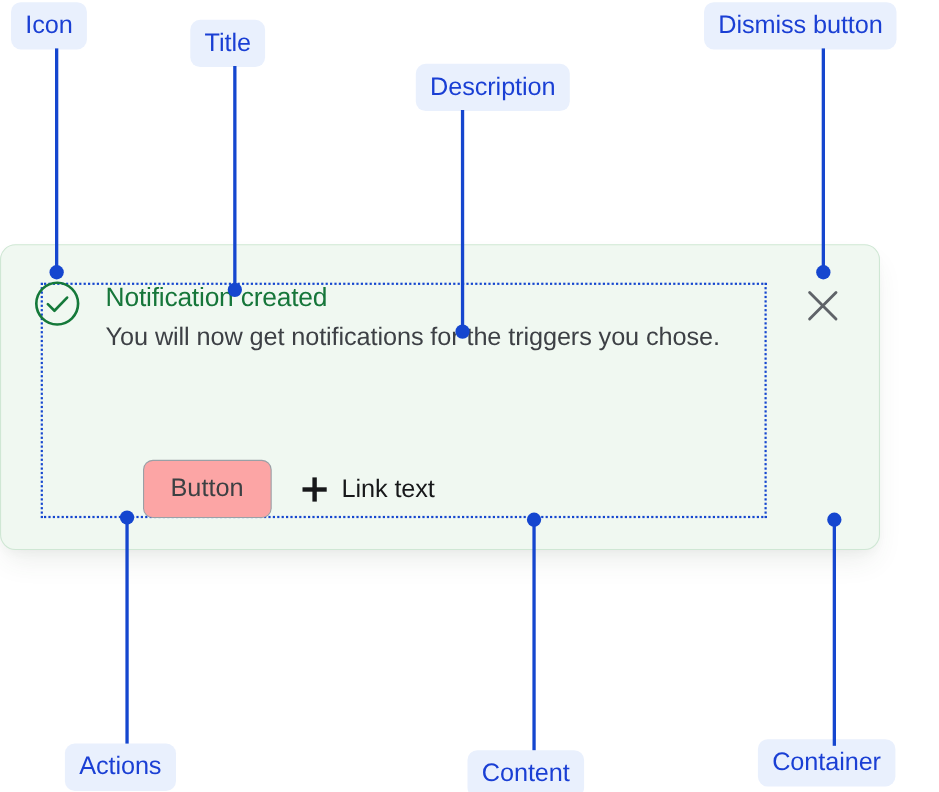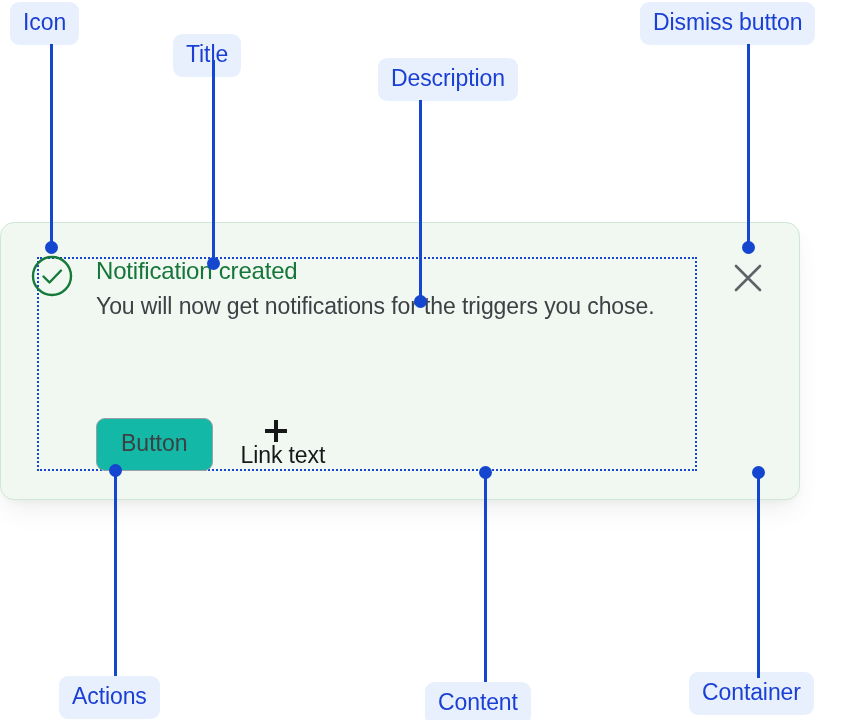--- a/index.html
+++ b/index.html
@@ -110,40 +110,40 @@
 
   #actions-row {
     position: absolute;
     left: 96px;
     top: 418px;
     display: flex;
     align-items: center;
   }
 
   #action-button {
-    background: #14b8a6;
+    background: #fca5a5;
     border: 1px solid #9aa0a6;
     border-radius: 9px;
     color: #3c4043;
     font-family: "Liberation Sans", sans-serif;
     font-size: 23px;
     line-height: 1;
     padding: 13px 24px 15px 24px;
     cursor: pointer;
+    margin-left: 34px;
   }
 
   #action-link {
     display: flex;
     align-items: center;
     margin-left: 28px;
     color: #17181a;
     font-size: 23px;
     cursor: pointer;
     letter-spacing: -0.1px;
-    flex-direction: column;
   }
   #plus-icon {
     display: inline-block;
     width: 22px;
     height: 22px;
     position: relative;
     margin-right: 14px;
   }
   #plus-icon::before, #plus-icon::after {
     content: "";
@@ -196,21 +196,21 @@
   <div id="dismiss-button">
     <svg width="34" height="34" viewBox="0 0 34 34" fill="none">
       <path d="M5 5 L29 29 M29 5 L5 29" stroke="#5f6368" stroke-width="2.6" stroke-linecap="round"></path>
     </svg>
   </div>
 
   <div class="chip" style="left:10px; top:2px;">Icon</div>
   <div class="leader" style="left:50px; top:44px; height:204px;"></div>
   <div class="dot" style="left:45px; top:241px;"></div>
 
-  <div class="chip" style="left:173px; top:18px;margin-top:16px;">Title</div>
+  <div class="chip" style="left:173px; top:18px;">Title</div>
   <div class="leader" style="left:212px; top:60px; height:204px;"></div>
   <div class="dot" style="left:207px; top:257px;"></div>
 
   <div class="chip" style="left:334px; top:58px;margin-left:44px;">Description</div>
   <div class="leader" style="left:419px; top:100px; height:200px;"></div>
   <div class="dot" style="left:414px; top:295px;"></div>
 
   <div class="chip" style="left:640px; top:2px;">Dismiss button</div>
   <div class="leader" style="left:747px; top:44px; height:204px;"></div>
   <div class="dot" style="left:742px; top:241px;"></div>

